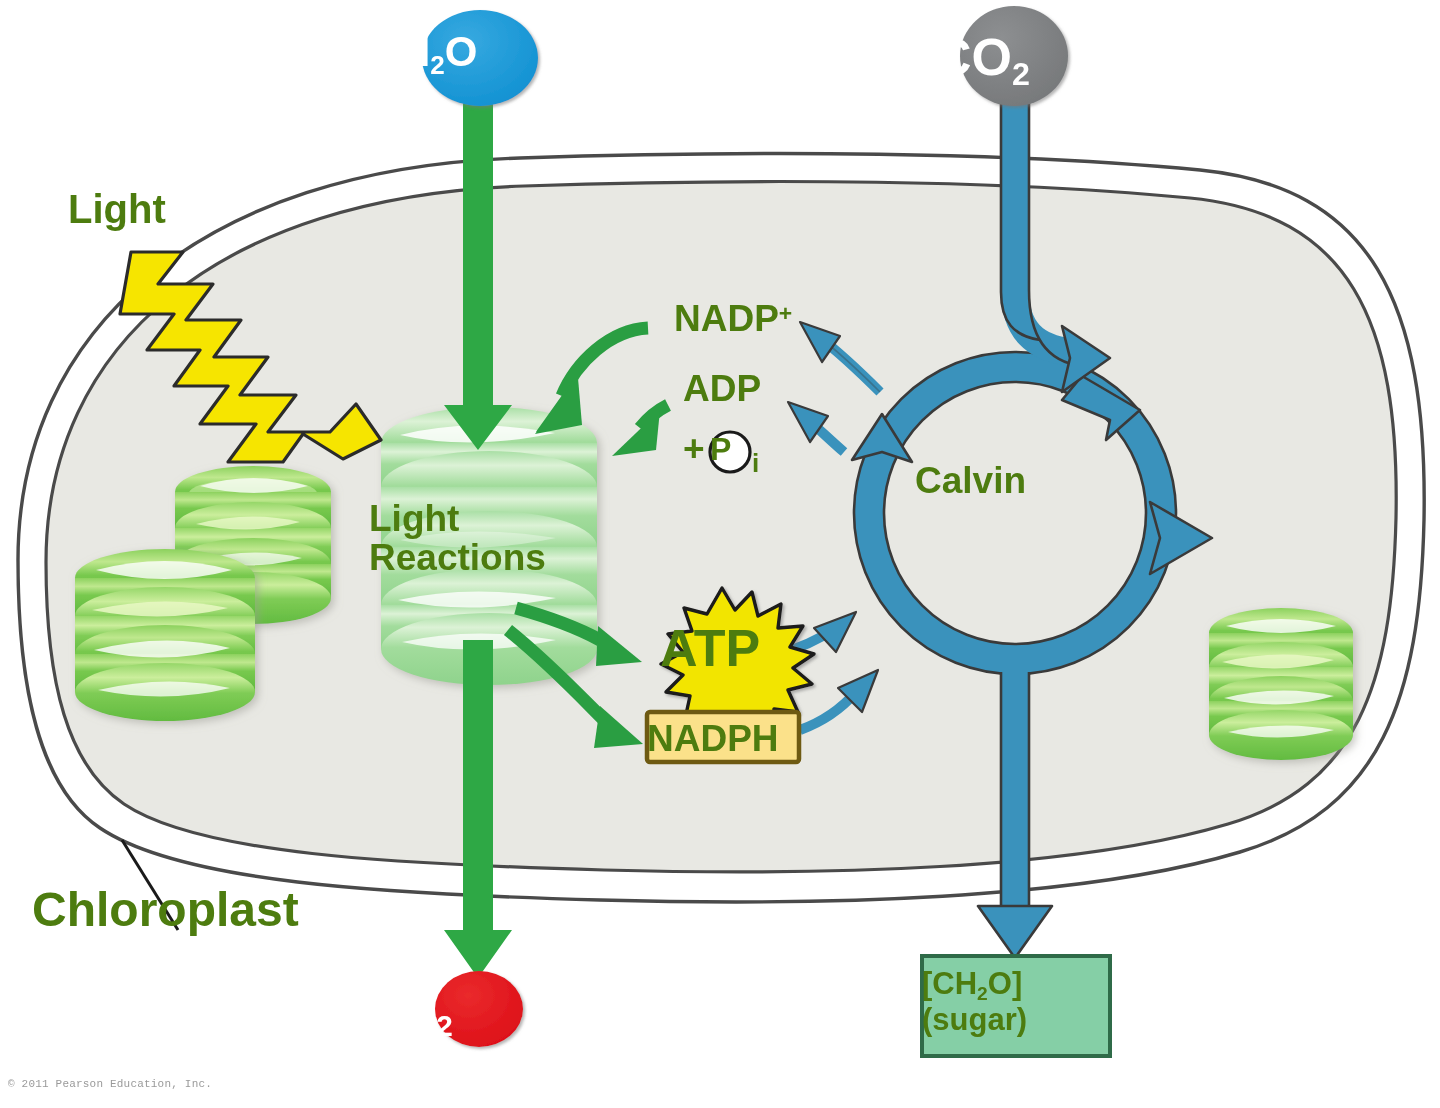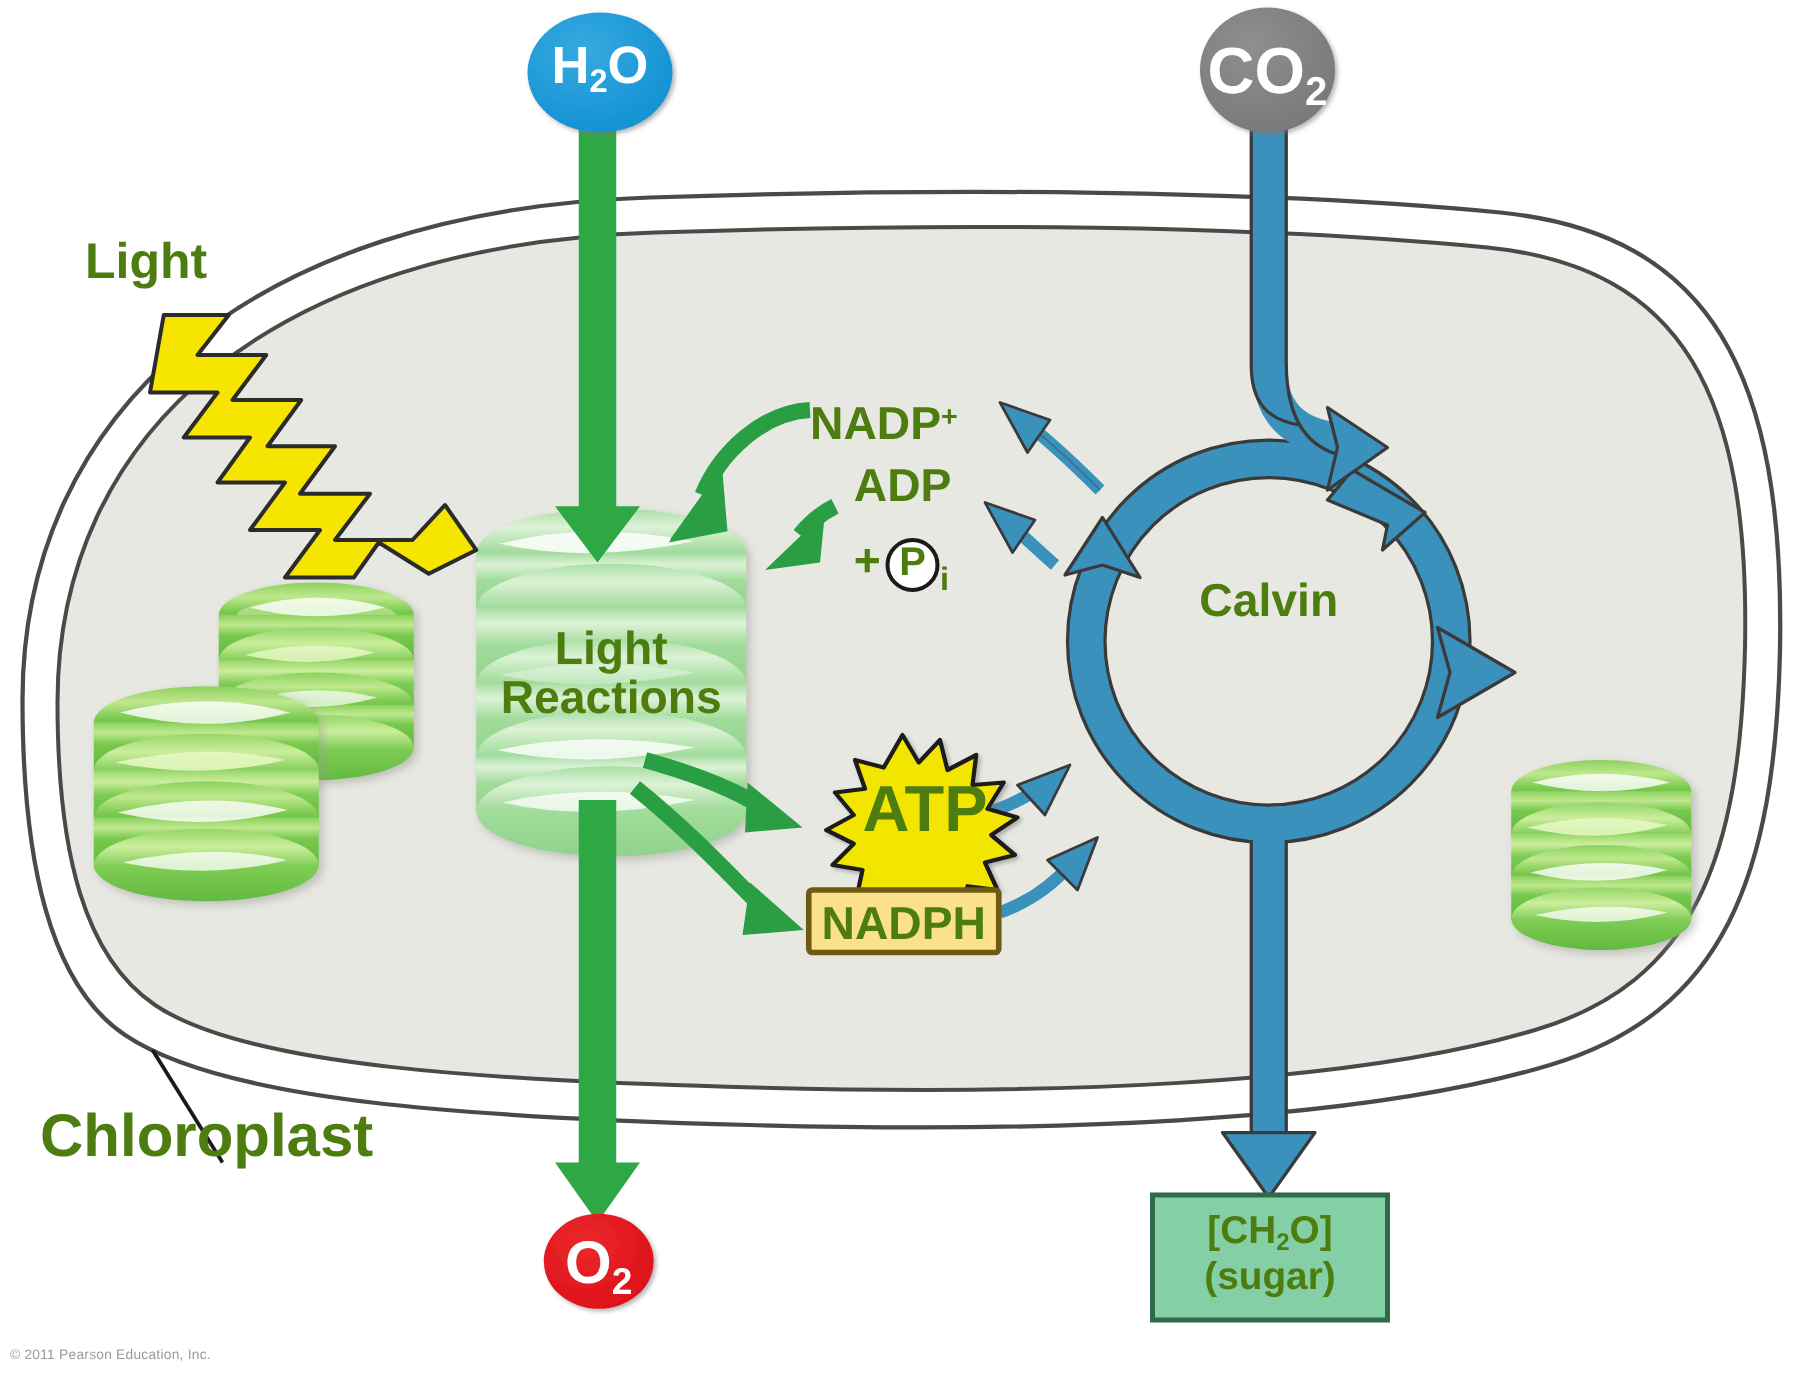--- a/index.html
+++ b/index.html
@@ -1,24 +1,24 @@
 <!DOCTYPE html>
 <html><head>
 <meta charset="utf-8">
 <style>
   html,body{margin:0;padding:0;background:#ffffff;}
   body{font-family:"Liberation Sans", sans-serif;}
   #stage{position:relative;width:1440px;height:1108px;background:#ffffff;overflow:hidden;}
   #stage svg{position:absolute;left:0;top:0;}
   .lbl{position:absolute;font-family:"Liberation Sans", sans-serif;font-weight:bold;color:#4d7c0f;white-space:nowrap;line-height:1.05;}
-  .lbl.ctr{text-align:center;}
+  .lbl.ctr{text-align:left;}
   .sub{font-size:0.62em;vertical-align:-0.30em;}
   .sup{font-size:0.62em;vertical-align:0.45em;}
   .onmol{color:#ffffff;}
-  #copyright{position:absolute;left:8px;top:1078px;font-family:Liberation Sans, sans-serif;
+  #copyright{position:absolute;left:8px;top:1078px;font-family:Liberation Mono, monospace;
              font-size:11px;font-weight:normal;color:#9a9a9a;letter-spacing:.2px;}
 </style>
 </head>
 <body>
 
 <div id="stage">
 
   <svg width="1440" height="1108" viewBox="0 0 1440 1108">
     <defs>
       <linearGradient id="gDisc" x1="0" y1="0" x2="0" y2="1">
@@ -271,21 +271,21 @@
 
   <div class="lbl ctr" style="left:369px;top:500px;width:240px;font-size:37px;">
     <div>Light</div>
     <div>Reactions</div>
   </div>
 
   <div class="lbl ctr" style="left:915px;top:462px;width:200px;font-size:37px;">
     <div>Calvin</div>
   </div>
 
-  <div class="lbl" style="left:648px;top:300px;font-size:37px;margin-top:20px;">
+  <div class="lbl" style="left:674px;top:300px;font-size:37px;">
     <span>NADP</span><span class="sup">+</span>
   </div>
 
   <div class="lbl" style="left:683px;top:370px;font-size:37px;">ADP</div>
 
   <div class="lbl" style="left:683px;top:430px;font-size:37px;">+</div>
   <div class="lbl ctr" style="left:710px;top:433px;width:40px;font-size:32px;">P</div>
   <div class="lbl" style="left:752px;top:450px;font-size:26px;">i</div>
 
   <div class="lbl ctr" style="left:660px;top:621px;width:160px;font-size:52px;">ATP</div>

